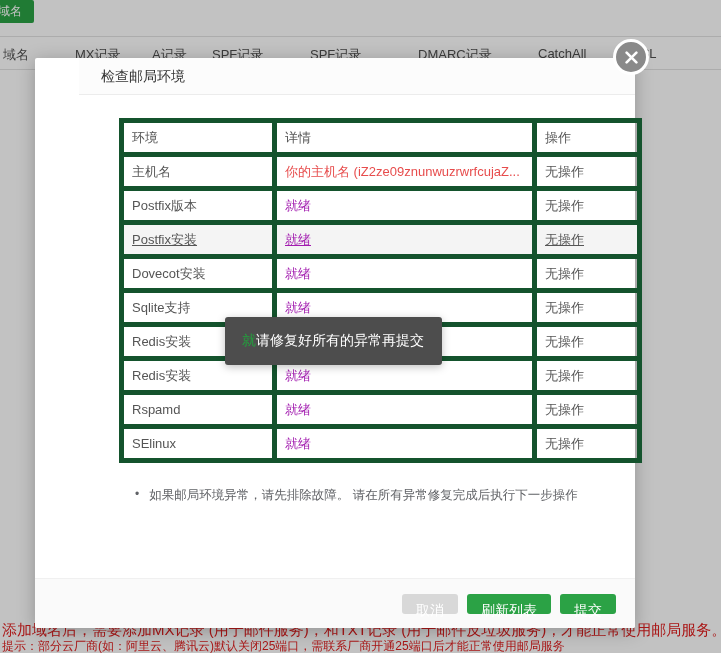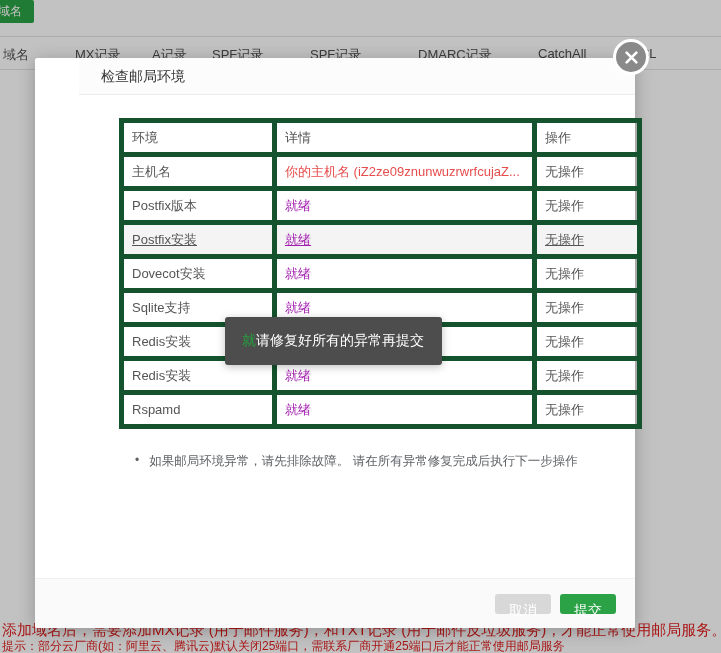--- a/index.html
+++ b/index.html
@@ -139,31 +139,37 @@
           <tr>
             <td>Redis安装</td>
             <td class="ok">就绪</td>
             <td>无操作</td>
           </tr>
           <tr>
             <td>Rspamd</td>
             <td class="ok">就绪</td>
             <td>无操作</td>
           </tr>
+          <tr>
+            <td>SElinux</td>
+            <td class="ok">就绪</td>
+            <td>无操作</td>
+          </tr>
         </tbody>
       </table>
 
       <div class="note-row">
         <span class="note-bullet">•</span>
         <span>如果邮局环境异常，请先排除故障。 请在所有异常修复完成后执行下一步操作</span>
       </div>
     </div>
 
     <div class="modal-footer">
       <button class="btn btn-gray">取消</button>
+      <button class="btn btn-green">刷新列表</button>
       <button class="btn btn-green">提交</button>
     </div>
   </div>
 
   <button class="close-btn">
     <span style="display:flex">
       <svg width="13" height="13" viewBox="0 0 12 12">
         <path d="M1.5 1.5 L10.5 10.5 M10.5 1.5 L1.5 10.5" stroke="#ffffff" stroke-width="2.4" stroke-linecap="round"></path>
       </svg>
     </span>

